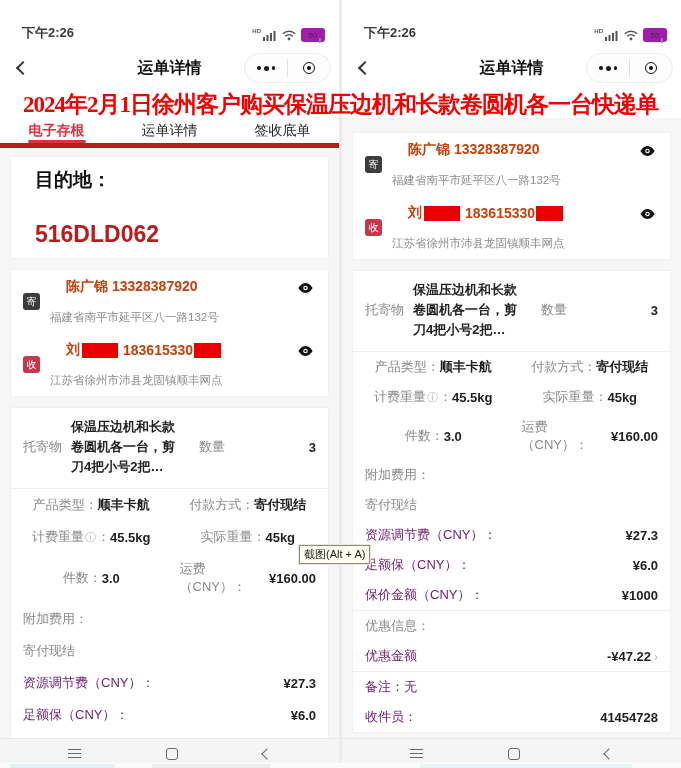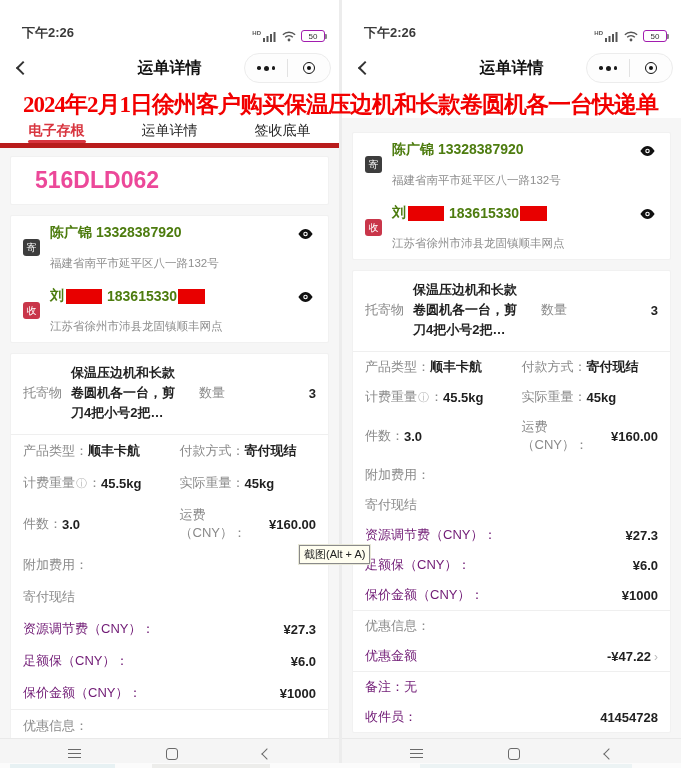--- a/index.html
+++ b/index.html
@@ -8,21 +8,21 @@
 
   .phone { position:absolute; top:0; height:768px; width:339px; background:#fff; display:flex; flex-direction:column; }
   .phone-left { left:0; }
   .phone-right { left:342px; }
 
   
   .statusbar { height:46px; display:flex; align-items:flex-end; justify-content:space-between; padding:16px 14px 4px 22px; background:#fff;gap:42px; }
   .time { font-size:13px; font-weight:700; color:#3a3a3a; }
   .sicons { display:flex; align-items:center; gap:5px; }
   .hd { font-size:6px; font-weight:700; color:#555; margin-right:-3px; align-self:flex-start; }
-  .battery { position:relative; width:24px; height:12px; border:1px solid #a21caf; border-radius:3px; font-size:8px; color:#333; display:flex; align-items:center; justify-content:center; }
+  .battery { position:relative; width:24px; height:12px; border:7px solid #a21caf; border-radius:3px; font-size:8px; color:#333; display:flex; align-items:center; justify-content:center; }
   .battery::after { content:""; position:absolute; right:-3px; top:3px; width:2px; height:5px; background:#888; border-radius:0 1px 1px 0; }
 
   
   .navbar { height:44px; position:relative; display:flex; align-items:center; background:#fff; }
   .back { position:absolute; left:18px; top:17px; width:10px; height:10px; border-left:2px solid #333; border-bottom:2px solid #333; transform:rotate(45deg); }
   .title { margin:0 auto; font-size:16px; font-weight:600; color:#111; }
   .capsule { position:absolute; right:8px; top:7px; width:87px; height:30px; border:1px solid #ececec; background:#fdfdfd; border-radius:15px; display:flex; align-items:center; }
   .cap-dots { flex:1; display:flex; justify-content:center; align-items:center; gap:3px; }
   .cap-dots i { width:3.5px; height:3.5px; background:#1a1a1a; border-radius:50%; }
   .cap-dots i:nth-child(2){ width:5px; height:5px; }
@@ -45,49 +45,49 @@
   .phone-right .pbody { padding-top:14px; }
   .card { background:#fff; margin:0 10px 10px; border:1px solid #f1f1f1; border-radius:2px; }
 
   
   .bc-card { display:flex; padding:10px 8px; }
   .bc-left { width:54%; display:flex; flex-direction:column; align-items:center; border-right:1px solid #f3f3f3; padding-right:6px; }
   .barcode { width:136px; height:48px; background:repeating-linear-gradient(90deg,#181818 0 2px,#fff 2px 3px,#181818 3px 6px,#fff 6px 9px,#181818 9px 10px,#fff 10px 13px,#181818 13px 15px,#fff 15px 17px); }
   .bc-num { margin-top:5px; font-size:13.5px; color:#222; letter-spacing:0.5px; }
   .bc-right { flex:1; padding-left:16px; display:flex; flex-direction:column; justify-content:center; gap:7px; }
   .dest-label { font-size:19px; font-weight:700; color:#111; }
-  .dest-code { font-size:23px; font-weight:700; color:#ec4899; }
+  .dest-code { font-size:23px; font-weight:700; color:#b91c1c;margin-top:21px; }
 
   
   .party { position:relative; display:flex; align-items:center; padding:8px 12px; }
   .badge { width:17px; height:17px; border-radius:3px; color:#fff; font-size:10px; display:flex; align-items:center; justify-content:center; flex:none; margin-right:10px; }
   .badge-send { background:#3d3d3d; }
   .badge-recv { background:#c9364a; }
   .party-info { flex:1; }
-  .party-name { font-size:14px; font-weight:700; color:#4d7c0f; display:flex; align-items:center; }
+  .party-name { font-size:14px; font-weight:700; color:#c2410c; display:flex; align-items:center;margin-left:16px; }
   .party-addr { font-size:11.5px; color:#8e8e8e; margin-top:14px; }
   .redact { display:inline-block; height:15px; background:#e80000; }
   .redact-name { width:36px; margin:0 5px 0 2px; }
   .redact-phone { width:27px; margin-left:1px; }
   .eye { position:absolute; right:14px; top:12px; line-height:0; }
 
   
   .consign { display:flex; align-items:center; padding:9px 12px 11px; }
   .c-label { width:48px; font-size:13px; color:#8a8a8a; flex:none; }
   .c-value { width:114px; font-size:13px; font-weight:700; color:#222; line-height:1.55; }
   .c-right { flex:1; display:flex; justify-content:space-between; align-items:center; padding-left:14px; }
   .c-qlabel { font-size:13px; color:#8a8a8a; }
   .c-qvalue { font-size:13px; font-weight:700; color:#222; }
 
   .divider { height:1px; background:#efefef; }
 
   
   .grid-row { display:flex; padding:7px 12px; }
   .phone-right .grid-row { padding:6px 12px; }
-  .grid-cell { flex:1; display:flex; justify-content:flex-start; align-items:center; }
+  .grid-cell { flex:1; display:flex; justify-content:center; align-items:center; }
   .grid-cell + .grid-cell { margin-left:20px; }
   .glabel { font-size:13px; color:#8a8a8a; display:flex; align-items:center; }
   .gvalue { font-size:13px; font-weight:700; color:#1f1f1f; }
   .info-i { font-size:11px; color:#b8b8b8; margin:0 1px; }
 
   
   .sec-label { padding:7px 12px; font-size:13px; color:#8a8a8a; }
   .phone-right .sec-label { padding:6px 12px; }
   .fee-row { display:flex; justify-content:space-between; align-items:center; padding:7px 12px; }
   .phone-right .fee-row { padding:6px 12px; }
@@ -160,20 +160,21 @@
     <div class="tabs">
       <span class="tab active">电子存根</span>
       <span class="tab">运单详情</span>
       <span class="tab">签收底单</span>
     </div>
 
     <div class="pbody">
 
       <div class="card bc-card">
         <div class="bc-right">
+          <span class="dest-label">目的地：</span>
           <span class="dest-code">516DLD062</span>
         </div>
       </div>
 
       <div class="card">
         <div class="party">
           <span class="badge badge-send">寄</span>
           <span class="party-info">
             <span class="party-name">陈广锦 13328387920</span>
             <div class="party-addr">福建省南平市延平区八一路132号</div>

